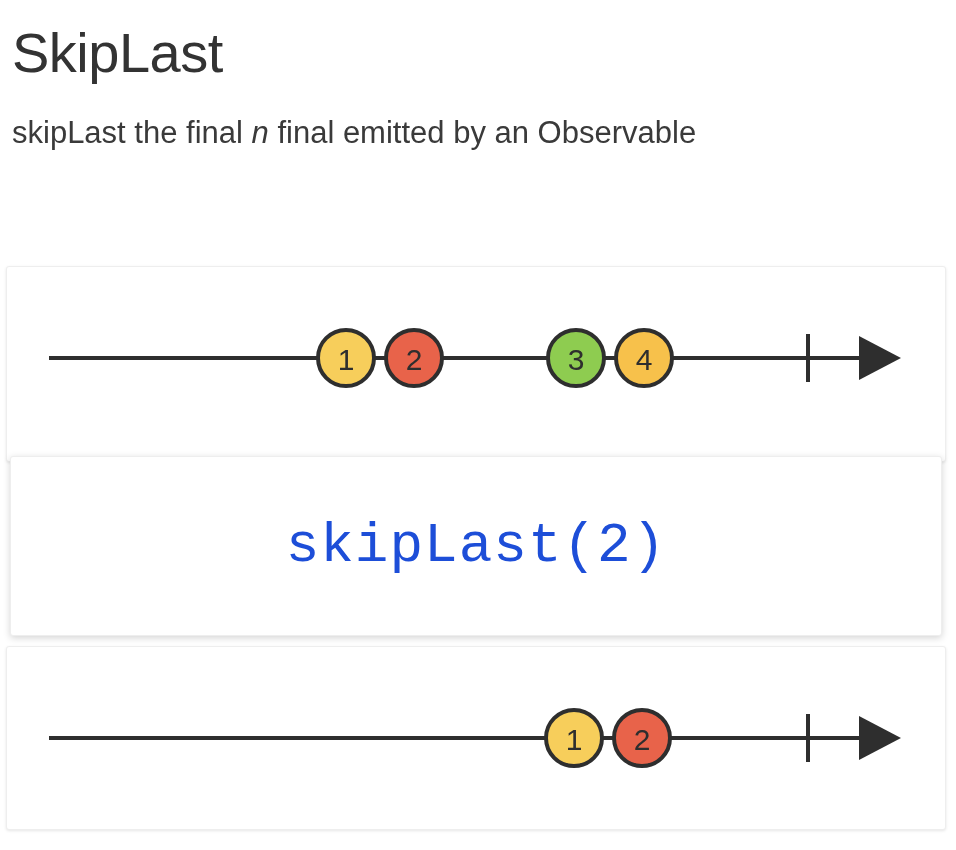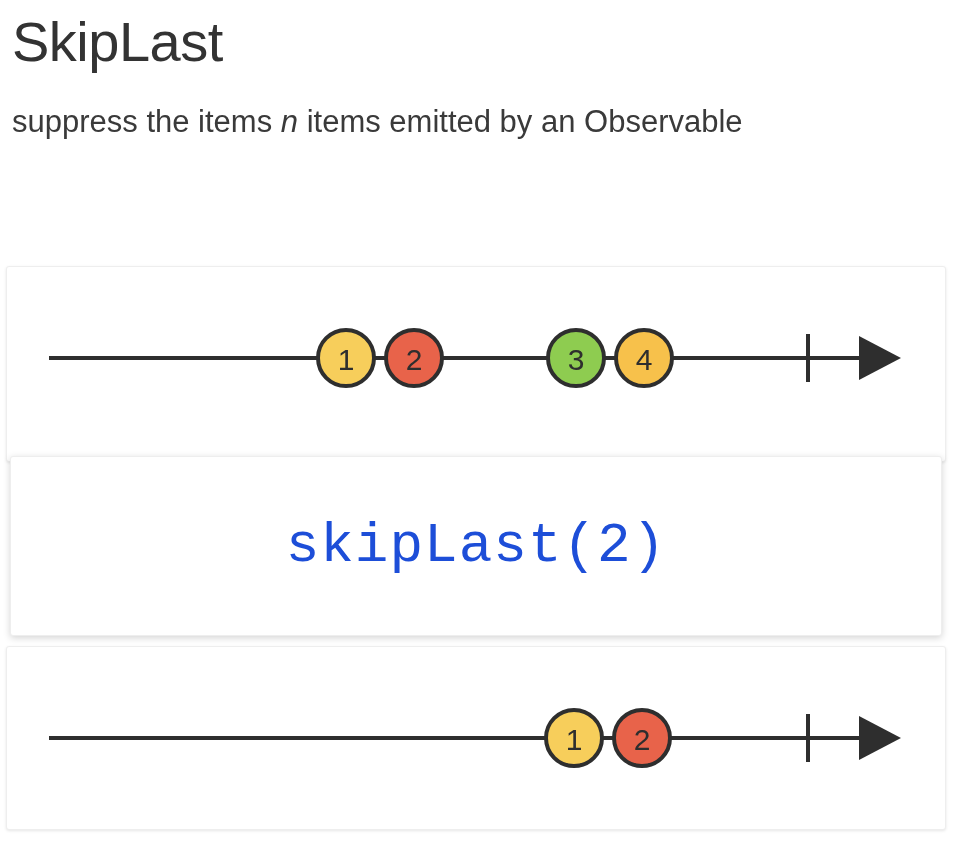--- a/index.html
+++ b/index.html
@@ -13,21 +13,21 @@
     position: relative;
     overflow: hidden;
     font-family: "Liberation Sans", sans-serif;
     color: #2e2e2e;
   }
 
   
   .header {
     position: absolute;
     left: 12px;
-    top: 0px;
+    top: 11px;
     width: 860px;
   }
   .page-title {
     font-family: "Liberation Sans", sans-serif;
     font-size: 56px;
     font-weight: 400;
     line-height: 1.2;
     color: #333333;
     margin: 0;
     padding: 8px 0 0 0;
@@ -109,21 +109,21 @@
     fill: #2e2e2e;
     text-anchor: middle;
     dominant-baseline: central;
   }
 </style>
 </head>
 <body>
 
 <div class="header">
   <h1 class="page-title">SkipLast</h1>
-  <p class="page-subtitle"><span>suppress the items </span><span class="em">n</span><span> items emitted by an Observable</span></p>
+  <p class="page-subtitle"><span>skipLast the final </span><span class="em">n</span><span> final emitted by an Observable</span></p>
 </div>
 
 <div class="card card-input">
   <svg class="timeline-svg" width="940" height="196" viewBox="0 0 940 196">
     <g>
       <line x1="42" y1="91" x2="890" y2="91" stroke="#2e2e2e" stroke-width="4"></line>
       <line x1="801" y1="67" x2="801" y2="115" stroke="#2e2e2e" stroke-width="4"></line>
       <polygon points="852,69 894,91 852,113" fill="#2e2e2e"></polygon>
     </g>
     <g>

